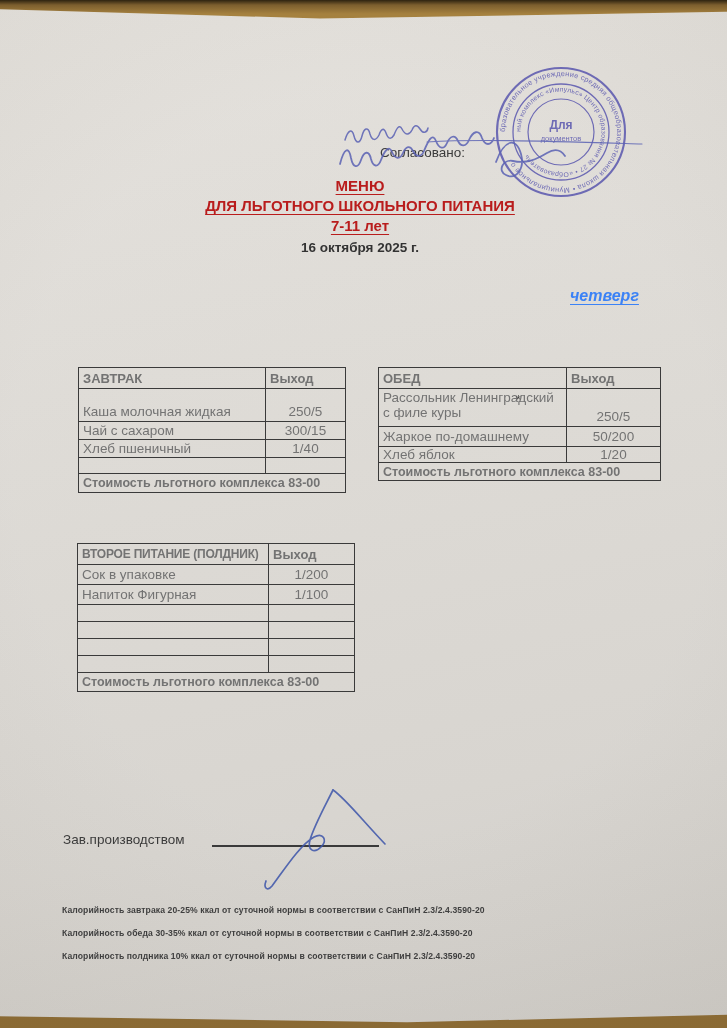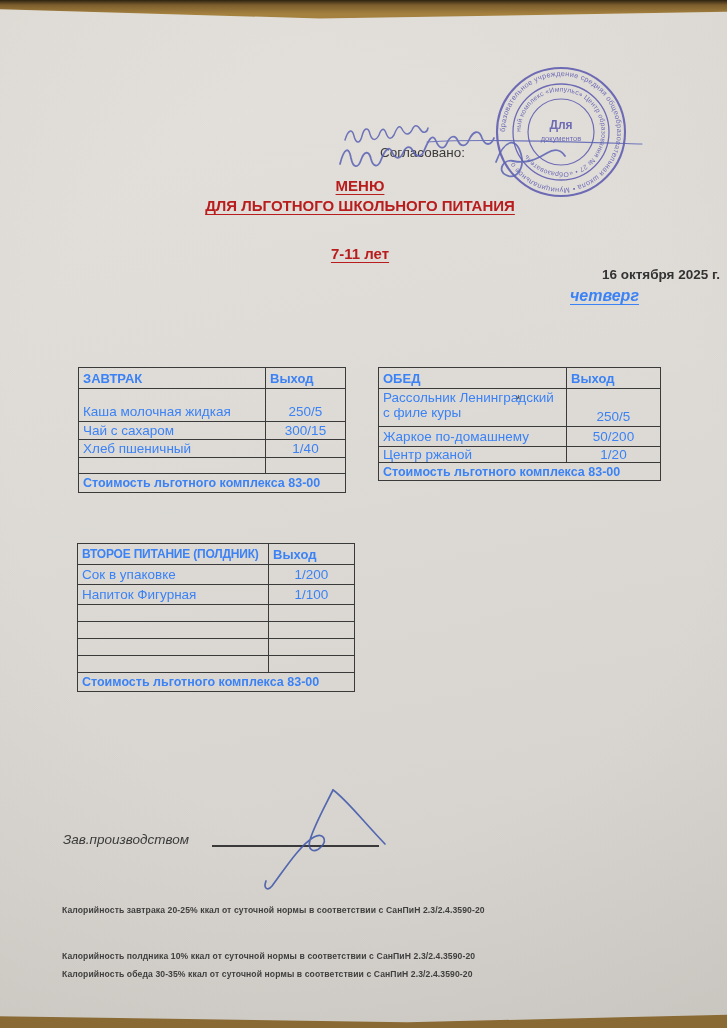--- a/index.html
+++ b/index.html
@@ -18,29 +18,29 @@
     background:radial-gradient(120% 90% at 50% 45%, rgba(255,255,255,0.05) 40%, rgba(90,80,60,0.10) 100%);
   }
   .abs{position:absolute;}
   .doc-text{color:#3c3c3c;margin-top:40px;}
   .title-line{left:0;width:720px;text-align:center;font-weight:bold;font-size:15px;color:#b91c1c;
     text-decoration:underline;text-underline-offset:3px;}
   .date-line{left:0;width:720px;text-align:center;font-weight:bold;font-size:13.5px;color:#333;}
   .weekday{font-size:16px;font-weight:bold;font-style:italic;color:#3b82f6;
     text-decoration:underline;text-underline-offset:3px;}
   table.menu-table{position:absolute;border-collapse:collapse;table-layout:fixed;
-    font-size:13.5px;color:#3b82f6;background:transparent;}
+    font-size:13.5px;color:#737373;background:transparent;}
   table.menu-table th,table.menu-table td{border:1.7px solid #3a3a3a;padding:0 4px;overflow:hidden;}
   table.menu-table th{text-align:left;font-weight:bold;font-size:13px;vertical-align:middle;}
   table.menu-table th.val-h{font-size:13px;}
   td.val{text-align:center;}
   tr.tall td{vertical-align:bottom;padding-bottom:2px;}
   tr.tfoot td{font-weight:bold;font-size:12.5px;vertical-align:middle;}
   .snack-h{font-size:12px !important;letter-spacing:-0.2px;}
-  .label{font-size:13.5px;color:#3b3b3b;font-style:italic;}
+  .label{font-size:13.5px;color:#3b3b3b;}
   .sig-line{background:#3a3a3a;height:1.6px;}
   .footnote{font-size:8.6px;font-weight:bold;color:#3f3f3f;letter-spacing:0.1px;white-space:nowrap;}
   .asterisk{font-size:12px;color:#444;}
   svg{overflow:visible;}
 </style>
 </head>
 <body>
 
 <div id="paper"></div>
 
@@ -70,22 +70,22 @@
   <g stroke="#5b62b4" stroke-width="1.5" fill="none" stroke-linecap="round">
     <path d="M7,28 c3,-10 7,-12 9,-4 c2,8 6,8 8,0 c2,-8 6,-10 8,-2 c2,7 6,7 9,1 c2,-6 5,-8 7,-2 c2,6 5,7 8,2 c2,-5 5,-12 8,-6 c3,6 7,7 10,1 c2,-5 5,-6 8,-1 c3,5 7,4 8,-1"></path>
     <path stroke-width="1.1" d="M89,30 C140,27 200,29 304,32"></path>
     <path stroke-width="1.8" d="M2,52 c4,-16 9,-18 11,-6 c2,10 7,11 10,2 c3,-9 8,-10 10,-1 c2,8 7,9 10,1 c3,-8 8,-16 11,-8 c3,7 8,8 11,1 c3,-7 7,-8 10,-2 c3,6 8,7 11,0 c3,-7 8,-20 12,-10 c3,8 8,9 11,2 c3,-7 8,-9 11,-2 c3,6 8,6 11,-1 c4,-9 10,-11 13,-2 c3,8 9,8 12,0"></path>
     <path stroke-width="1.8" d="M158,50 c8,-22 20,-26 25,-8 c4,15 -5,26 -15,21 c-9,-4 -3,-16 7,-14 c14,3 24,-2 34,-8 c8,-5 14,-3 18,3"></path>
   </g>
 </svg>
 
 <div class="abs title-line" style="top:177px;">МЕНЮ</div>
 <div class="abs title-line" style="top:197px;">ДЛЯ ЛЬГОТНОГО ШКОЛЬНОГО ПИТАНИЯ</div>
-<div class="abs title-line" style="top:217px;margin-top:28px;">7-11 лет</div>
-<div class="abs date-line" style="top:267px;text-align:right;">16 октября 2025 г.</div>
+<div class="abs title-line" style="top:217px;">7-11 лет</div>
+<div class="abs date-line" style="top:240px;">16 октября 2025 г.</div>
 <div class="abs weekday" style="left:570px;top:287px;">четверг</div>
 
 <table class="menu-table" style="left:78px;top:367px;width:267px;">
   <colgroup>
       <col style="width:187px">
       <col style="width:80px">
     </colgroup>
   <tbody>
     <tr style="height:21px;">
       <th>ЗАВТРАК</th>
@@ -125,21 +125,21 @@
     </tr>
     <tr class="tall" style="height:38px;padding-left:19px;">
       <td style="vertical-align:top;padding-top:1px;">Рассольник Ленинградский с филе куры</td>
       <td class="val">250/5</td>
     </tr>
     <tr style="height:20px;">
       <td>Жаркое по-домашнему</td>
       <td class="val">50/200</td>
     </tr>
     <tr style="height:15px;">
-      <td>Центр ржаной</td>
+      <td>Хлеб яблок</td>
       <td class="val">1/20</td>
     </tr>
     <tr class="tfoot" style="height:18px;">
       <td colspan="2">Стоимость льготного комплекса 83-00</td>
     </tr>
   </tbody>
 </table>
 
 <div class="abs asterisk" style="left:516px;top:393px;">*</div>
 
@@ -186,14 +186,14 @@
 <div class="abs label" style="left:63px;top:832px;">Зав.производством</div>
 <div class="abs sig-line" style="left:212px;top:845px;width:167px;"></div>
 <svg class="abs" style="left:250px;top:782px;opacity:0.85;" width="160" height="115" viewBox="0 0 160 115">
   <g stroke="#3d55aa" stroke-width="1.7" fill="none" stroke-linecap="round">
     <path d="M83,8 C74,26 64,44 60,58 C57,68 64,72 71,65 C78,58 73,50 64,55 C50,63 34,88 22,104 C18,109 13,107 16,99"></path>
     <path d="M83,8 C95,16 112,38 135,62"></path>
   </g>
 </svg>
 
 <div class="abs footnote" style="left:62px;top:905px;">Калорийность завтрака 20-25% ккал от суточной нормы в соответствии с СанПиН 2.3/2.4.3590-20</div>
-<div class="abs footnote" style="left:62px;top:969px;">Калорийность обеда 30-35% ккал от суточной нормы в соответствии с СанПиН 2.3/2.4.3590-20</div>
+<div class="abs footnote" style="left:62px;top:928px;">Калорийность обеда 30-35% ккал от суточной нормы в соответствии с СанПиН 2.3/2.4.3590-20</div>
 <div class="abs footnote" style="left:62px;top:951px;">Калорийность полдника 10% ккал от суточной нормы в соответствии с СанПиН 2.3/2.4.3590-20</div>
 
 </body></html>

